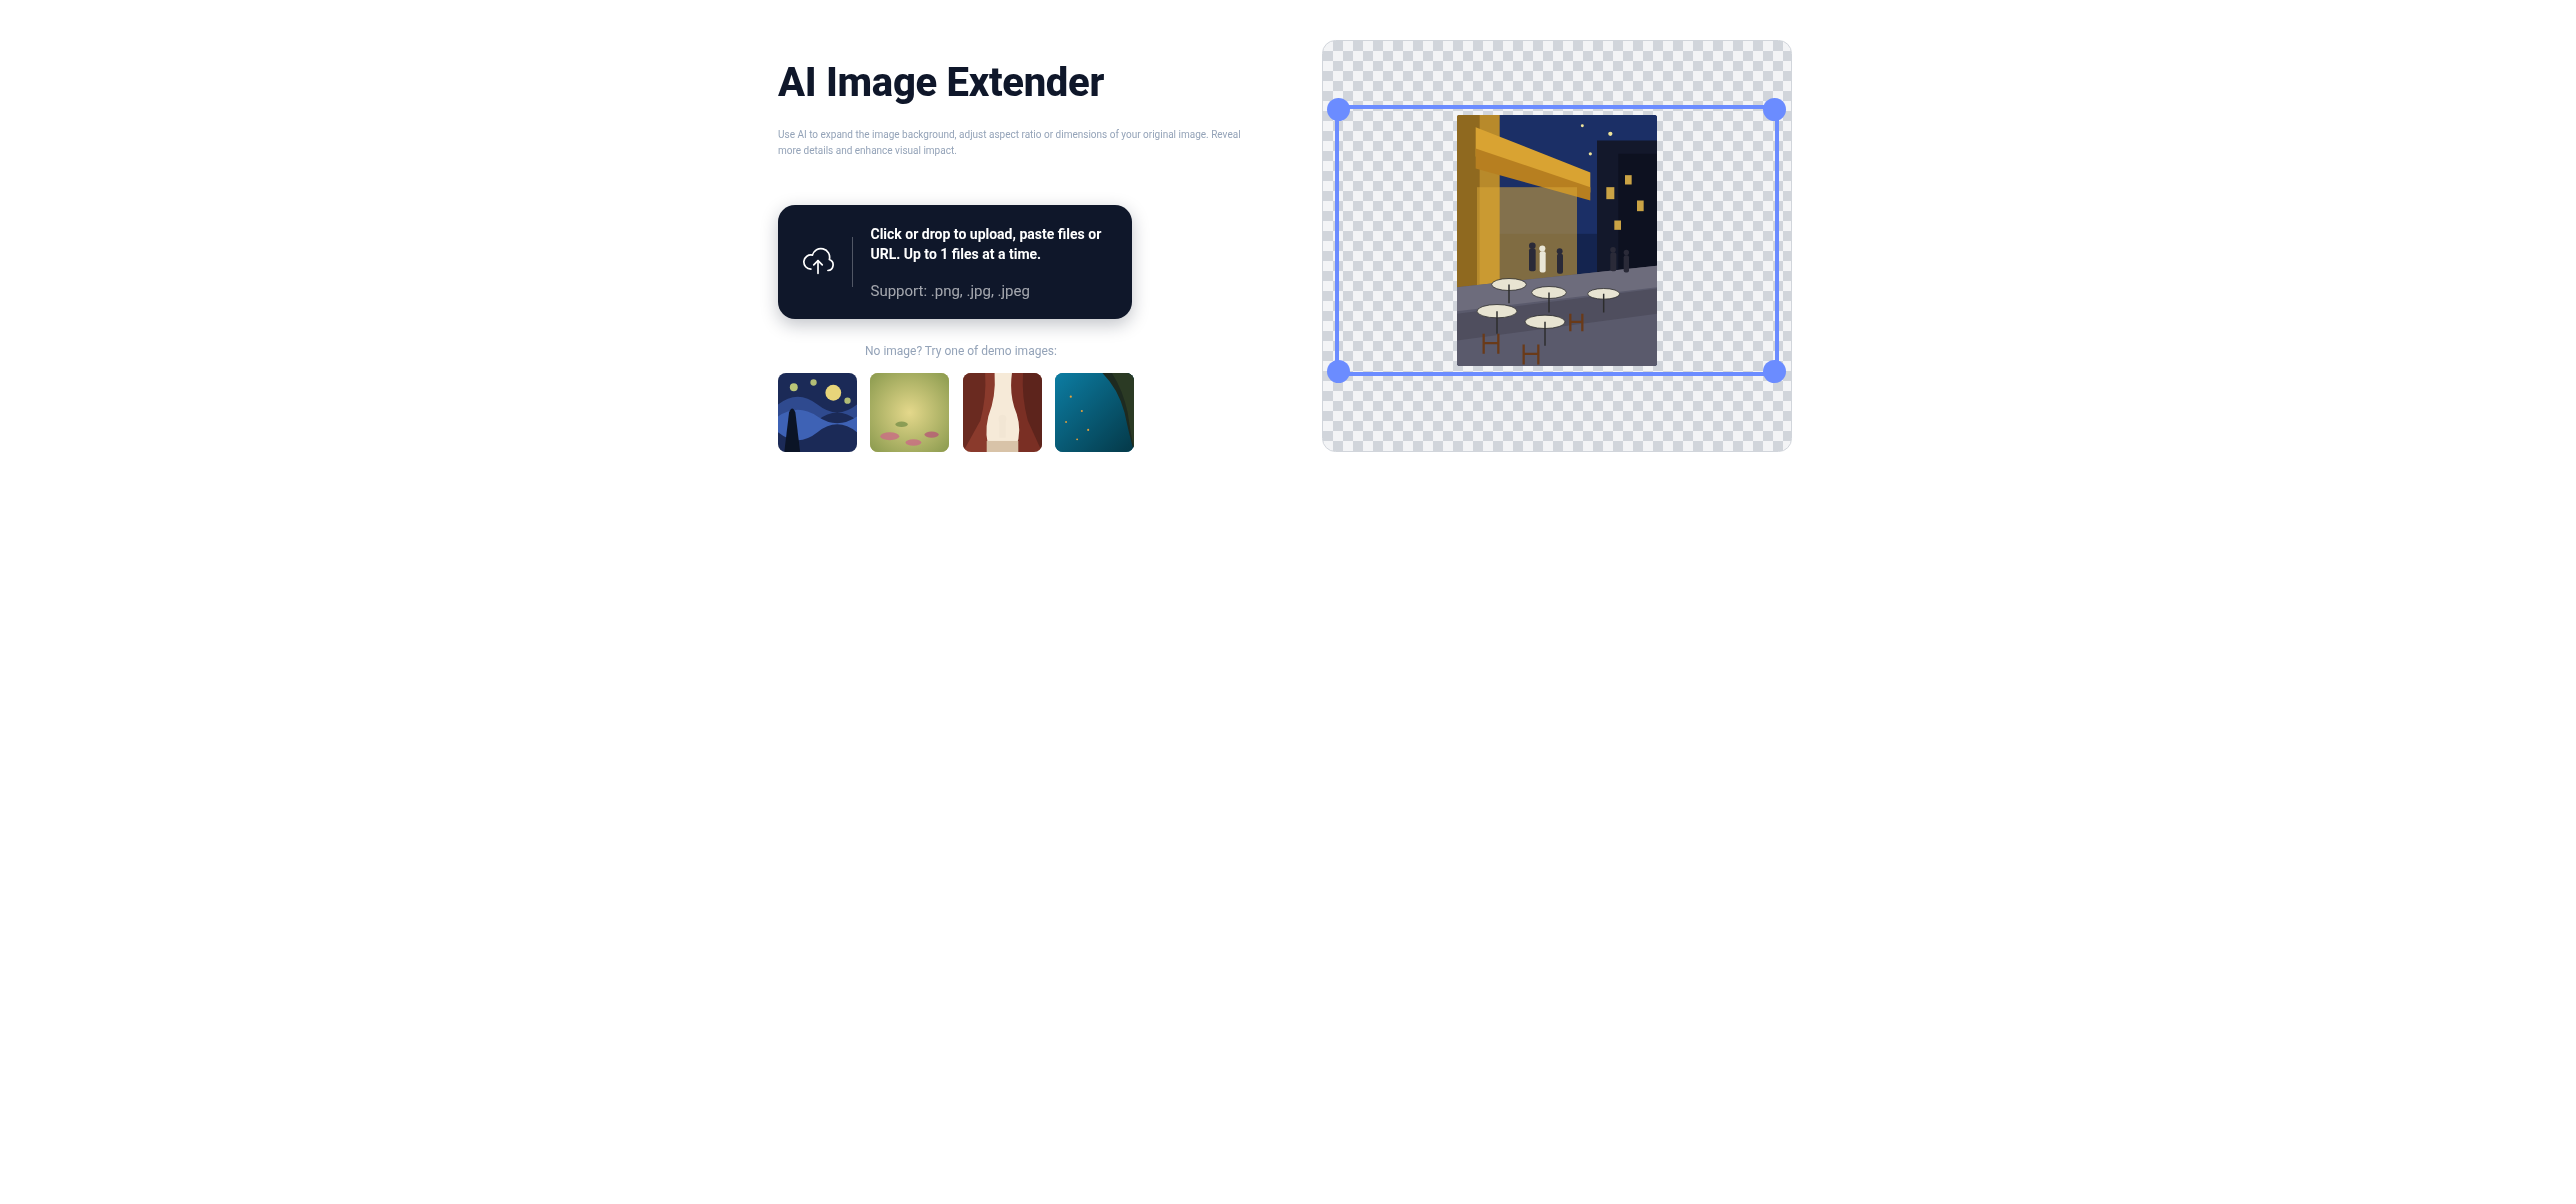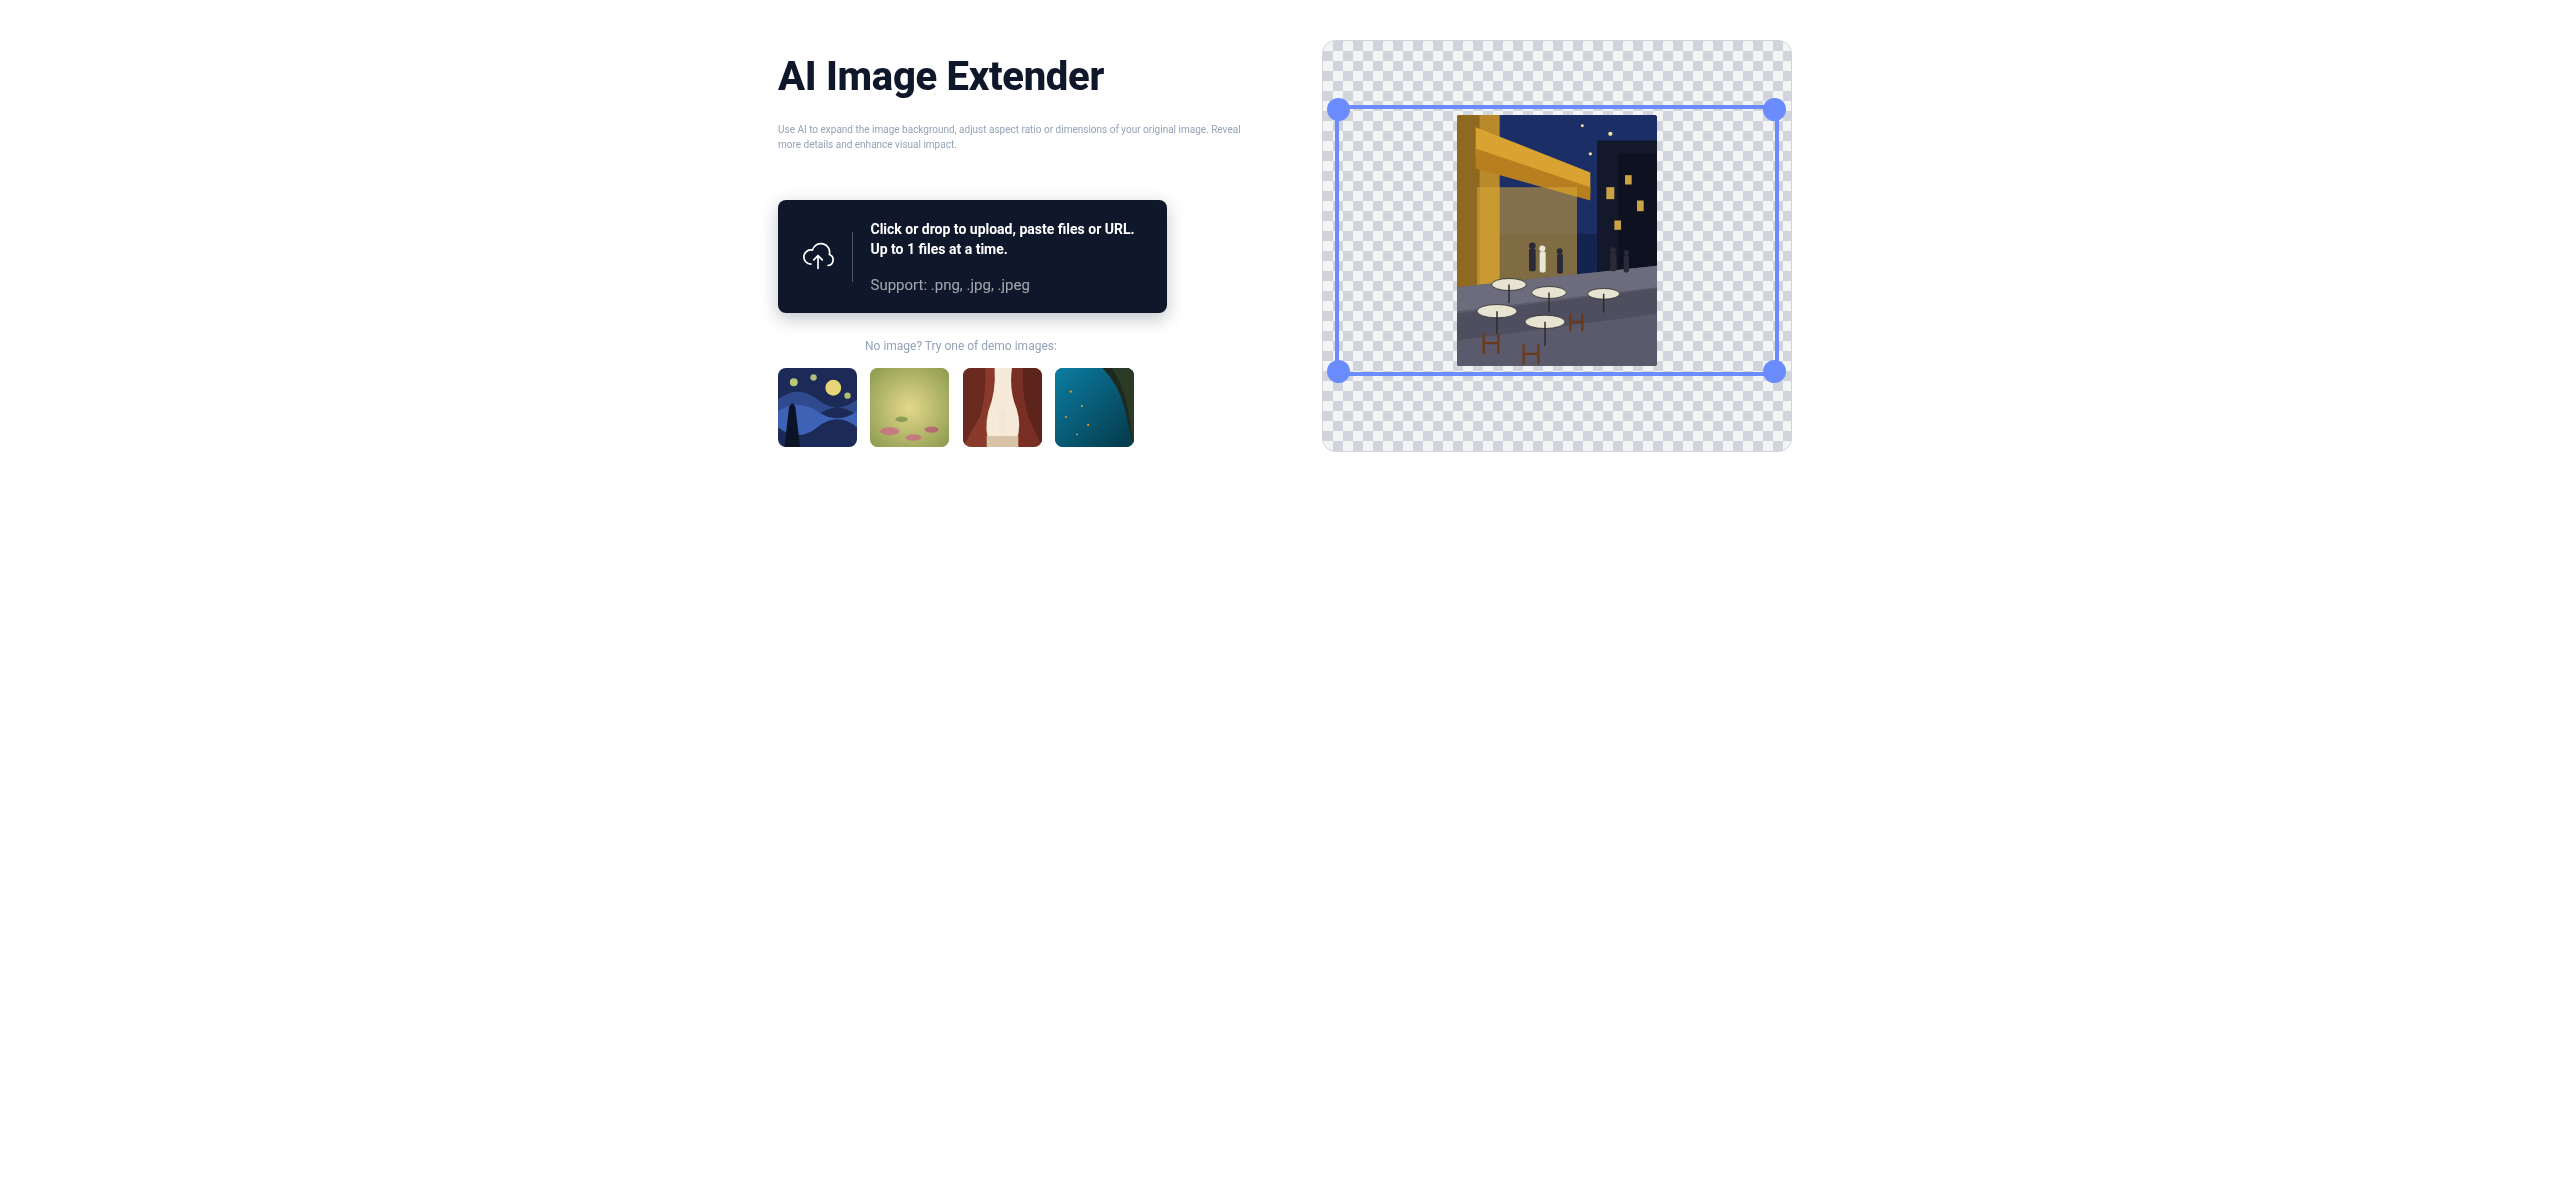--- a/index.html
+++ b/index.html
@@ -11,21 +11,21 @@
     display: flex;
     align-items: flex-start;
     justify-content: center;
     padding: 40px 27px;
   }
   .wrap {
     display: flex;
     gap: 47px;
     width: 100%;
     max-width: 1020px;
-    align-items: flex-start;
+    align-items: flex-end;
   }
   .left { flex: 1 1 50%; max-width: 510px; }
   .right { flex: 1 1 50%; max-width: 483px; display:flex; justify-content:center; }
 
   .title {
     font-size: 40px;
     font-weight: 800;
     letter-spacing: -0.3px;
     color: #0f172a;
     margin-top: 13.4px;
@@ -34,26 +34,26 @@
     margin-top: 21.5px;
     font-size: 10px;
     line-height: 1.55;
     color: #94a3b8;
     max-width: 483px;
   }
 
   .upload-card {
     margin-top: 47px;
     background: #0f172a;
-    border-radius: 8px;
+    border-radius: 17px;
     padding: 19px 23px;
     display: flex;
     align-items: center;
     gap: 17.4px;
-    width: 389px;
+    width: 354px;
     box-shadow: 0 5.4px 17.4px rgba(15,23,42,0.25);
     cursor: pointer;
   }
   .upload-icon {
     width: 34px; height: 34px;
     display:flex; align-items:center; justify-content:center;
     color:#fff;
     flex-shrink:0;
   }
   .upload-divider {

